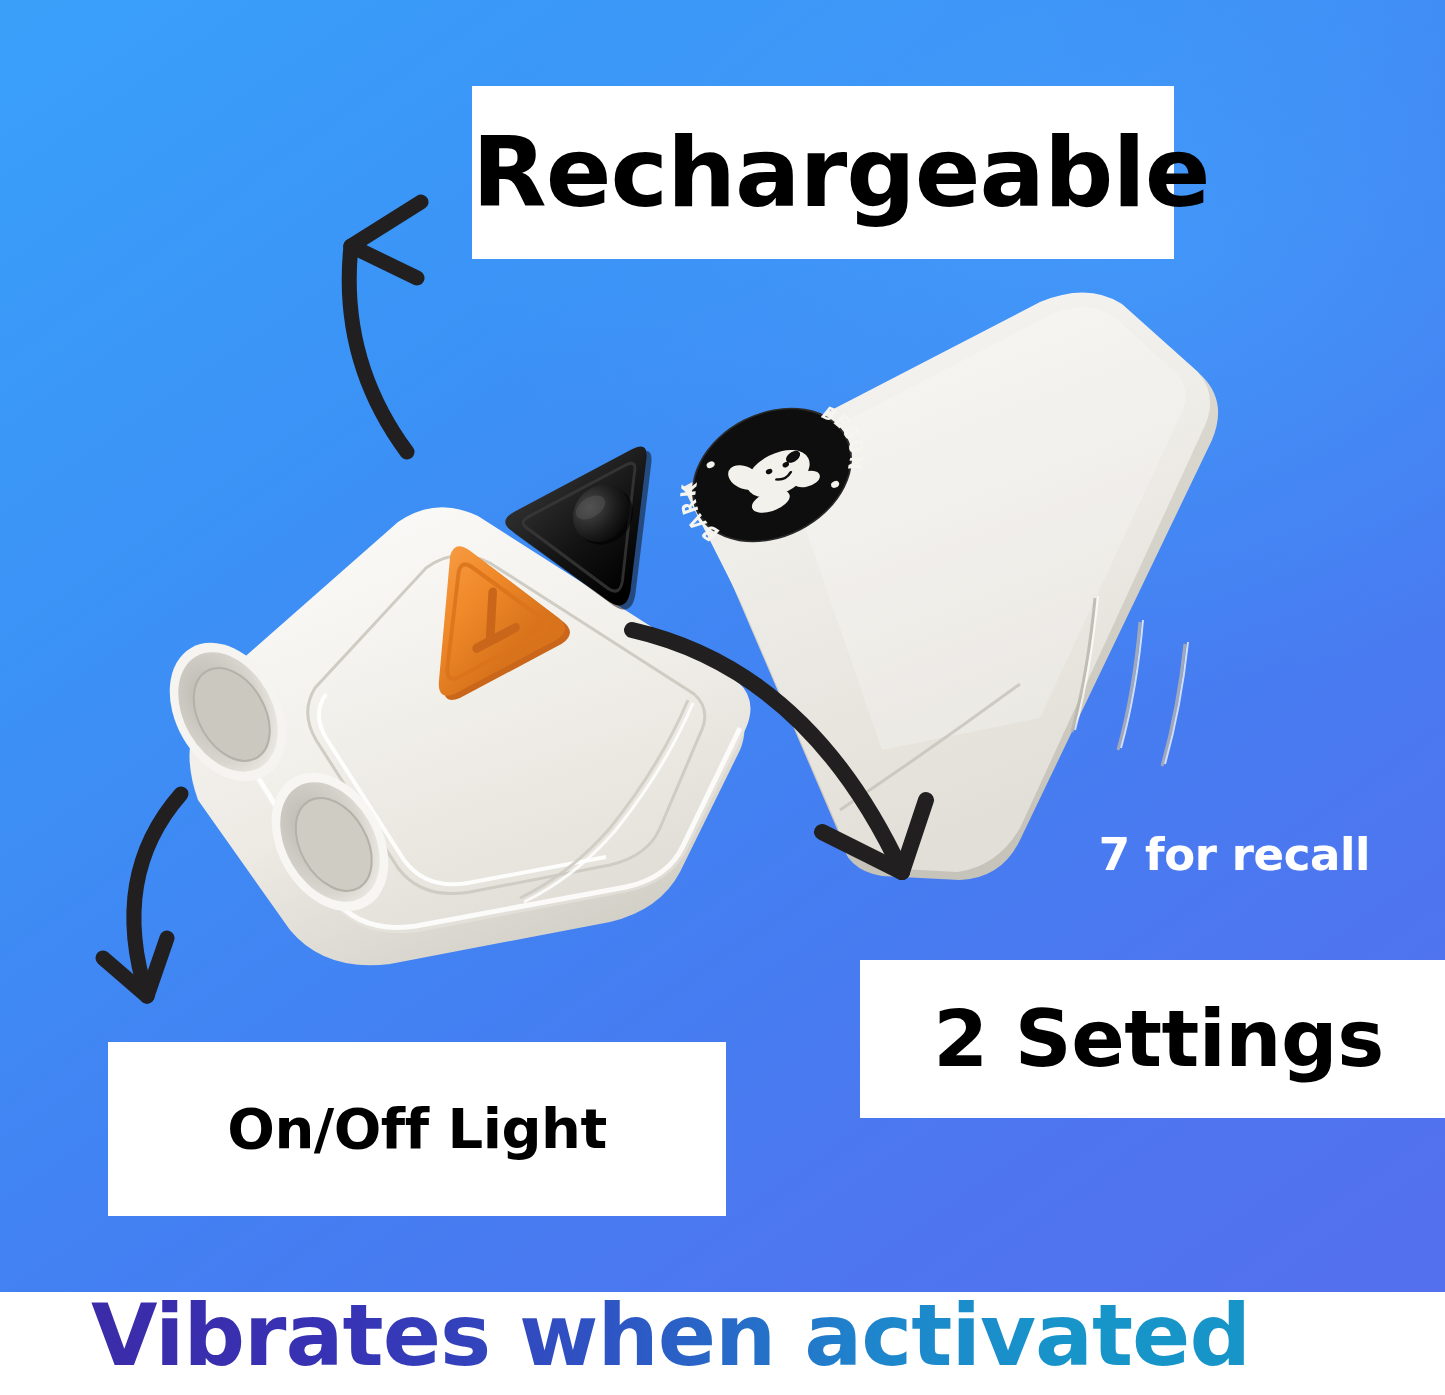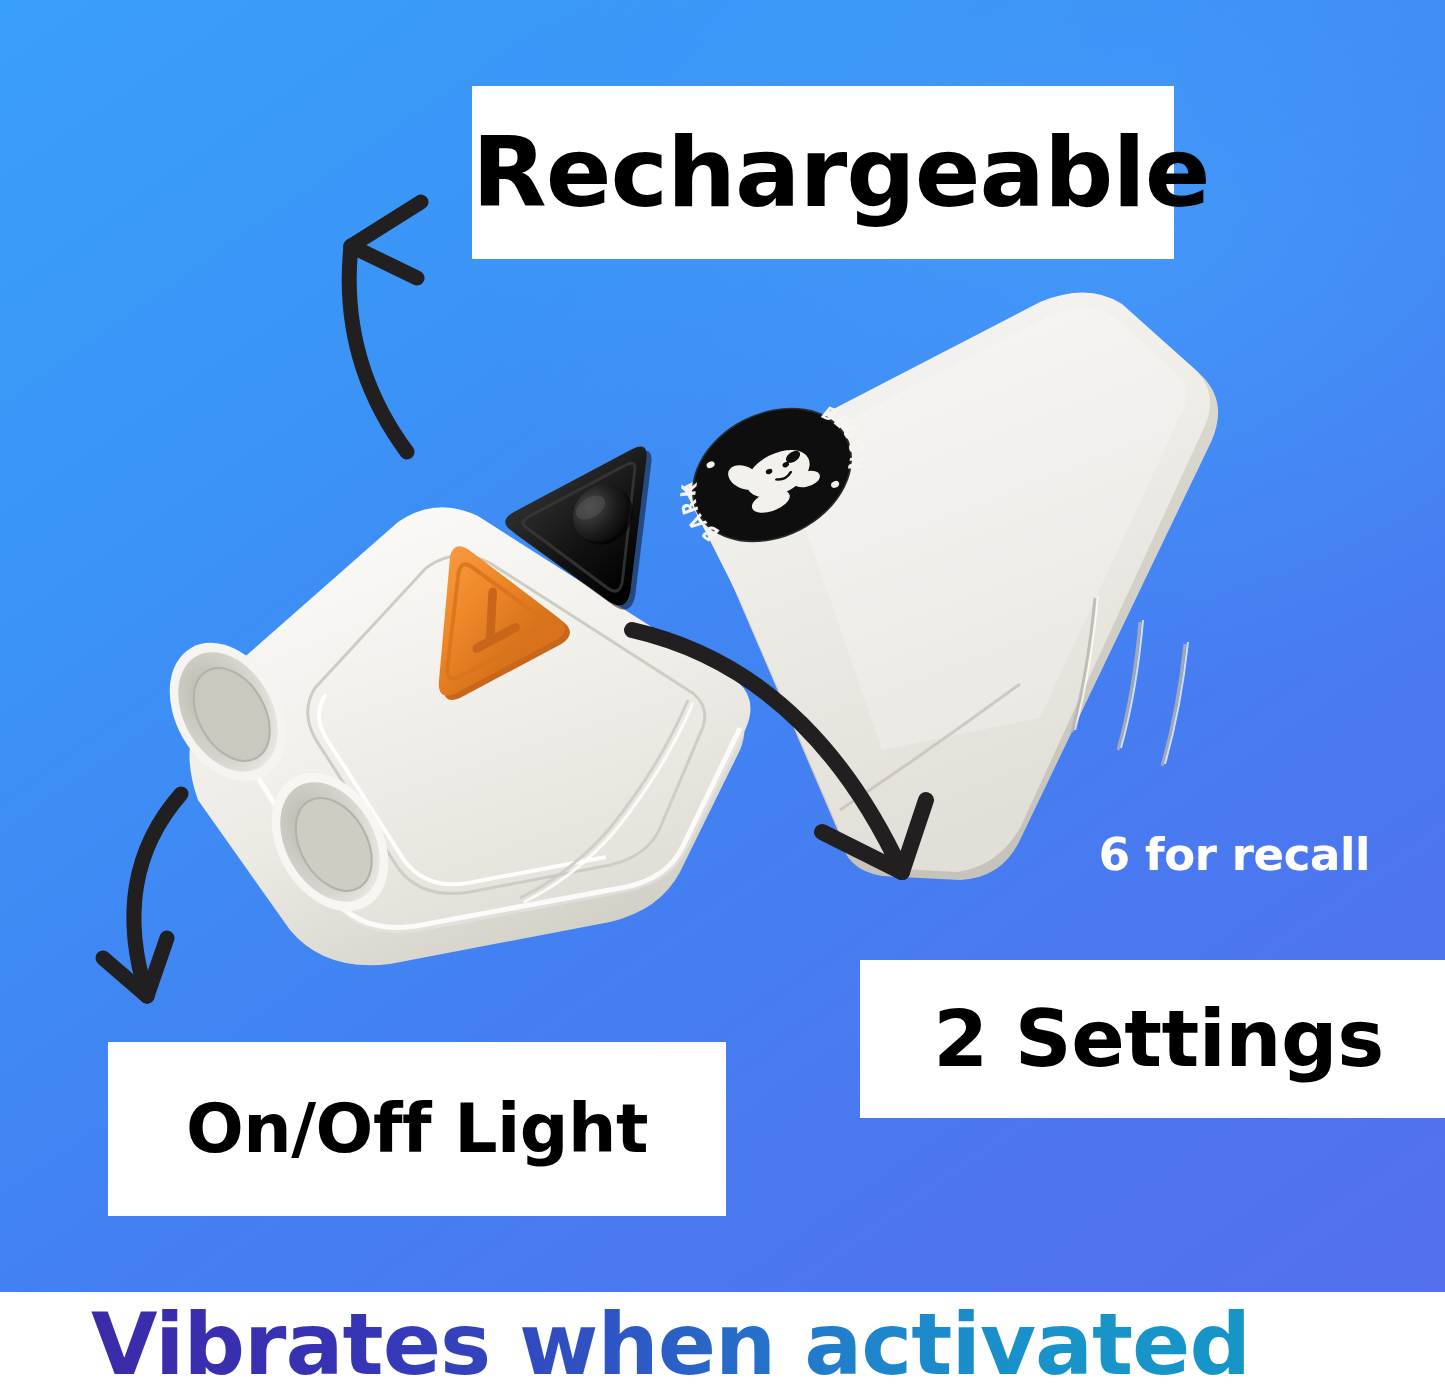--- a/index.html
+++ b/index.html
@@ -40,21 +40,21 @@
     letter-spacing:-0.5px;
     white-space:nowrap;
     line-height:1;
     font-family:"DejaVu Sans", sans-serif;
   }
 
   #box-rechargeable{left:472px;top:86px;width:702px;height:173px;justify-content:flex-start;}
   #box-rechargeable span{font-size:97px;letter-spacing:-1px;}
 
   #box-onoff{left:108px;top:1042px;width:618px;height:174px;justify-content:center;}
-  #box-onoff span{font-size:68px;}
+  #box-onoff span{font-size:56px;}
 
   #box-settings{left:860px;top:960px;width:597px;height:158px;justify-content:center;}
   #box-settings span{font-size:79px;}
 
   
   #sub-caption{
     position:absolute;left:955px;top:830px;width:415px;
     text-align:right;
     color:#ffffff;
     font-weight:700;
@@ -62,21 +62,21 @@
     line-height:1.12;
     letter-spacing:-0.4px;
     font-family:"DejaVu Sans", sans-serif;
     text-shadow:0 0 1px rgba(255,255,255,.4);
   }
 
   
   #bottom-banner{
     position:absolute;left:0;top:1292px;width:1341px;height:103px;
     background:#ffffff;
-    display:flex;align-items:center;justify-content:center;
+    display:flex;justify-content:center;
   }
   #bottom-banner span{
     font-family:"DejaVu Sans", sans-serif;
     font-weight:700;
     font-size:86px;
     letter-spacing:-1px;
     line-height:1;
     white-space:nowrap;
     background:linear-gradient(90deg,#3B2BA8 0%, #3733B5 22%, #2E55C4 45%, #1E86CC 68%, #1795C9 85%, #1795C9 100%);
     -webkit-background-clip:text;
@@ -287,21 +287,21 @@
 
   <div class="caption-box" id="box-rechargeable">
     <span>Rechargeable</span>
   </div>
 
   <div class="caption-box" id="box-onoff">
     <span>On/Off Light</span>
   </div>
 
   <div id="sub-caption">
-    <div>6 for recall</div>
+    <div>7 for recall</div>
   </div>
 
   <div class="caption-box" id="box-settings">
     <span>2 Settings</span>
   </div>
 
   <div id="bottom-banner">
     <span>Vibrates when activated</span>
   </div>
 

